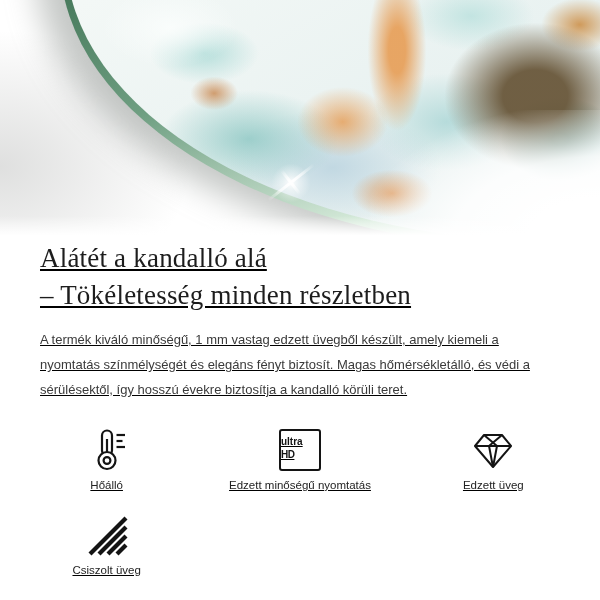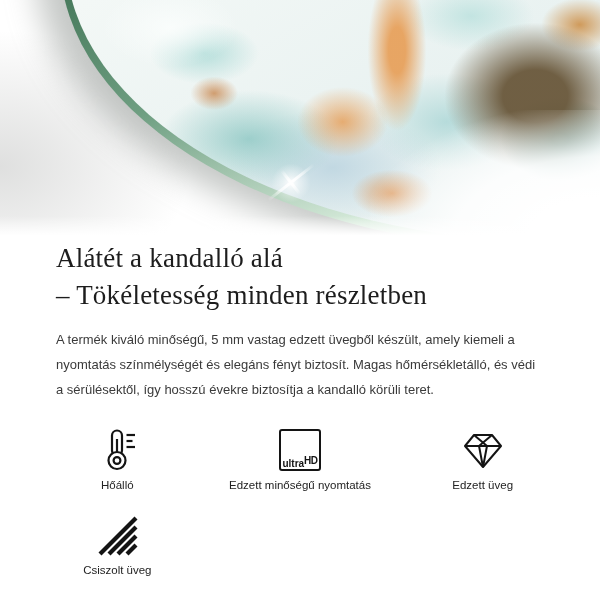--- a/index.html
+++ b/index.html
@@ -55,21 +55,21 @@
   .fade-corner {
     position:absolute; left:370px; top:110px; width:230px; height:128px; z-index:4;
     background:radial-gradient(ellipse at 100% 100%, #ffffff 22%, rgba(255,255,255,0.85) 45%, rgba(255,255,255,0) 75%);
   }
   .hero::after {
     content:""; position:absolute; left:0; bottom:0; width:100%; height:22px; z-index:5;
     background:linear-gradient(rgba(255,255,255,0), #ffffff 88%);
   }
 
   
-  .content { padding:0 56px; }
+  .content { padding:0 40px;text-decoration:underline; }
   h1.title {
     margin-top:2px;
     font-family:"Liberation Serif", serif;
     font-weight:400;
     font-size:27px;
     line-height:37px;
     color:#1d1d1d;
     letter-spacing:0.2px;
   }
   p.desc {
@@ -87,21 +87,21 @@
     grid-template-columns:repeat(3, 1fr);
     row-gap:20px;
   }
   .feature { display:flex; flex-direction:column; align-items:center; }
   .icon-box { height:48px; display:flex; align-items:center; justify-content:center; }
   .feature .label { margin-top:5px; font-size:11.5px; color:#232323; }
   .icon-svg { display:block; }
 
   .uhd-box {
     width:42px; height:42px; border:2.5px solid #141414; border-radius:3px;
-    display:flex; flex-direction:row; align-items:flex-end; justify-content:center;
+    display:flex; flex-direction:column; align-items:flex-start; justify-content:center;
     color:#141414;
   }
   .uhd-top { font-size:10px; font-weight:700; line-height:10px; letter-spacing:0; }
   .uhd-bottom { font-size:10px; font-weight:700; line-height:16px; letter-spacing:-0.5px; }
 </style>
 </head>
 <body>
 
 <div class="hero">
   <div class="disc-shadow"></div>
@@ -110,21 +110,21 @@
   <div class="sparkle"></div>
   <div class="fade-corner"></div>
 </div>
 
 <div class="content">
   <h1 class="title">
     <span>Alátét a kandalló alá</span><br>
     <span>– Tökéletesség minden részletben</span>
   </h1>
 
-  <p class="desc">A termék kiváló minőségű, 5 mm vastag edzett üvegből készült, amely kiemeli a nyomtatás színmélységét és elegáns fényt biztosít. Magas hőmérsékletálló, és védi a sérülésektől, így hosszú évekre biztosítja a kandalló körüli teret.</p>
+  <p class="desc">A termék kiváló minőségű, 1 mm vastag edzett üvegből készült, amely kiemeli a nyomtatás színmélységét és elegáns fényt biztosít. Magas hőmérsékletálló, és védi a sérülésektől, így hosszú évekre biztosítja a kandalló körüli teret.</p>
 
   <div class="features">
 
     <div class="feature">
       <div class="icon-box">
         <svg class="icon-svg" width="48" height="48" viewBox="0 0 48 48" fill="none" stroke="#141414" stroke-width="2.2">
           <rect x="19" y="4.5" width="10" height="25" rx="5"></rect>
           <circle cx="24" cy="34.5" r="8.5" fill="#ffffff"></circle>
           <circle cx="24" cy="34.5" r="3.4"></circle>
           <line x1="24" y1="13" x2="24" y2="27"></line>

